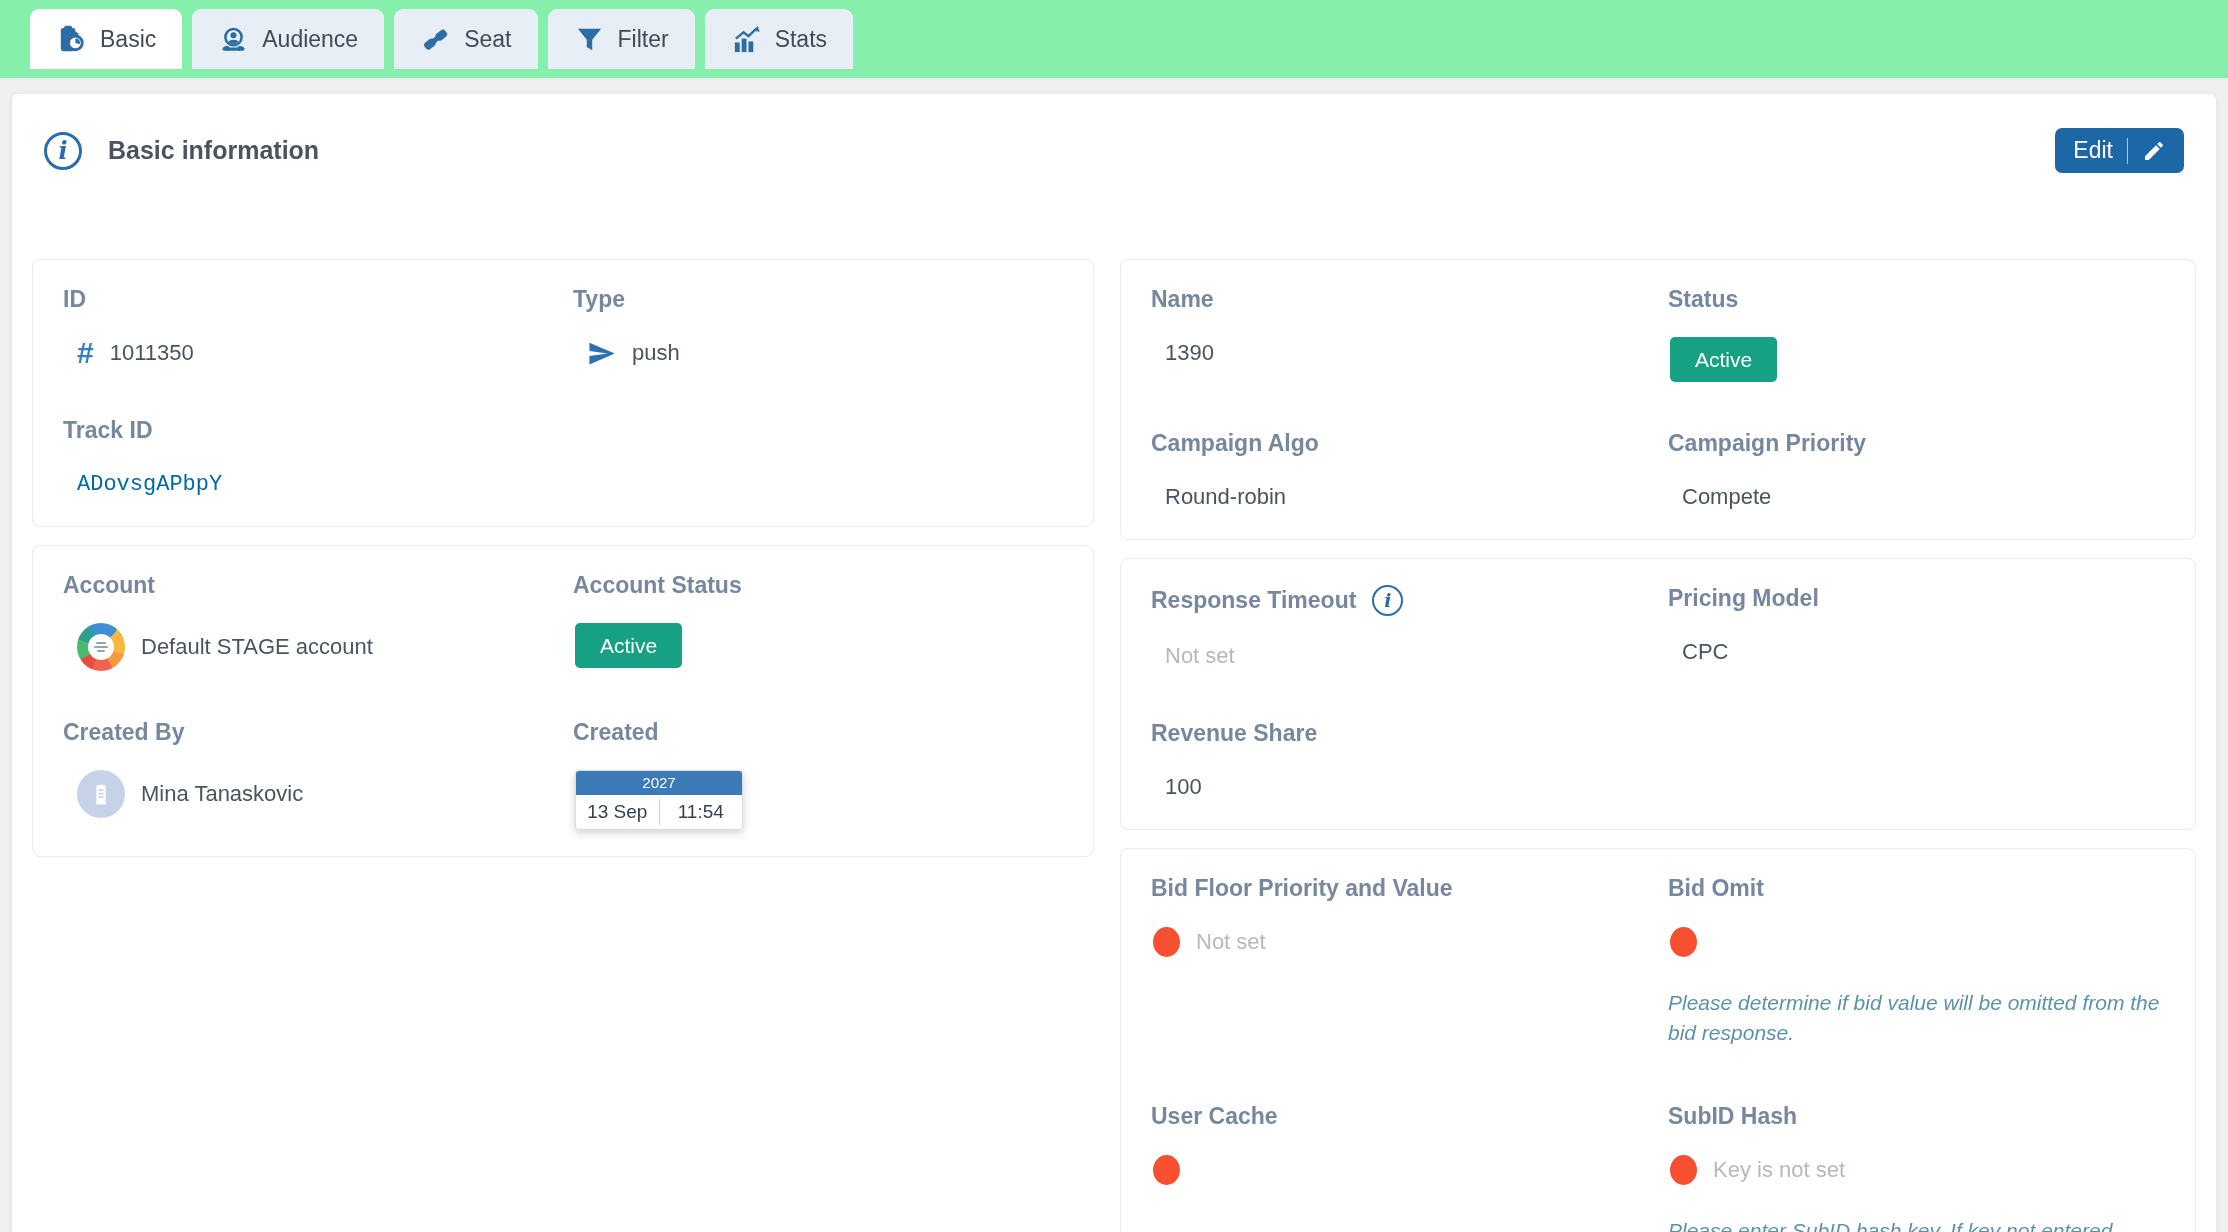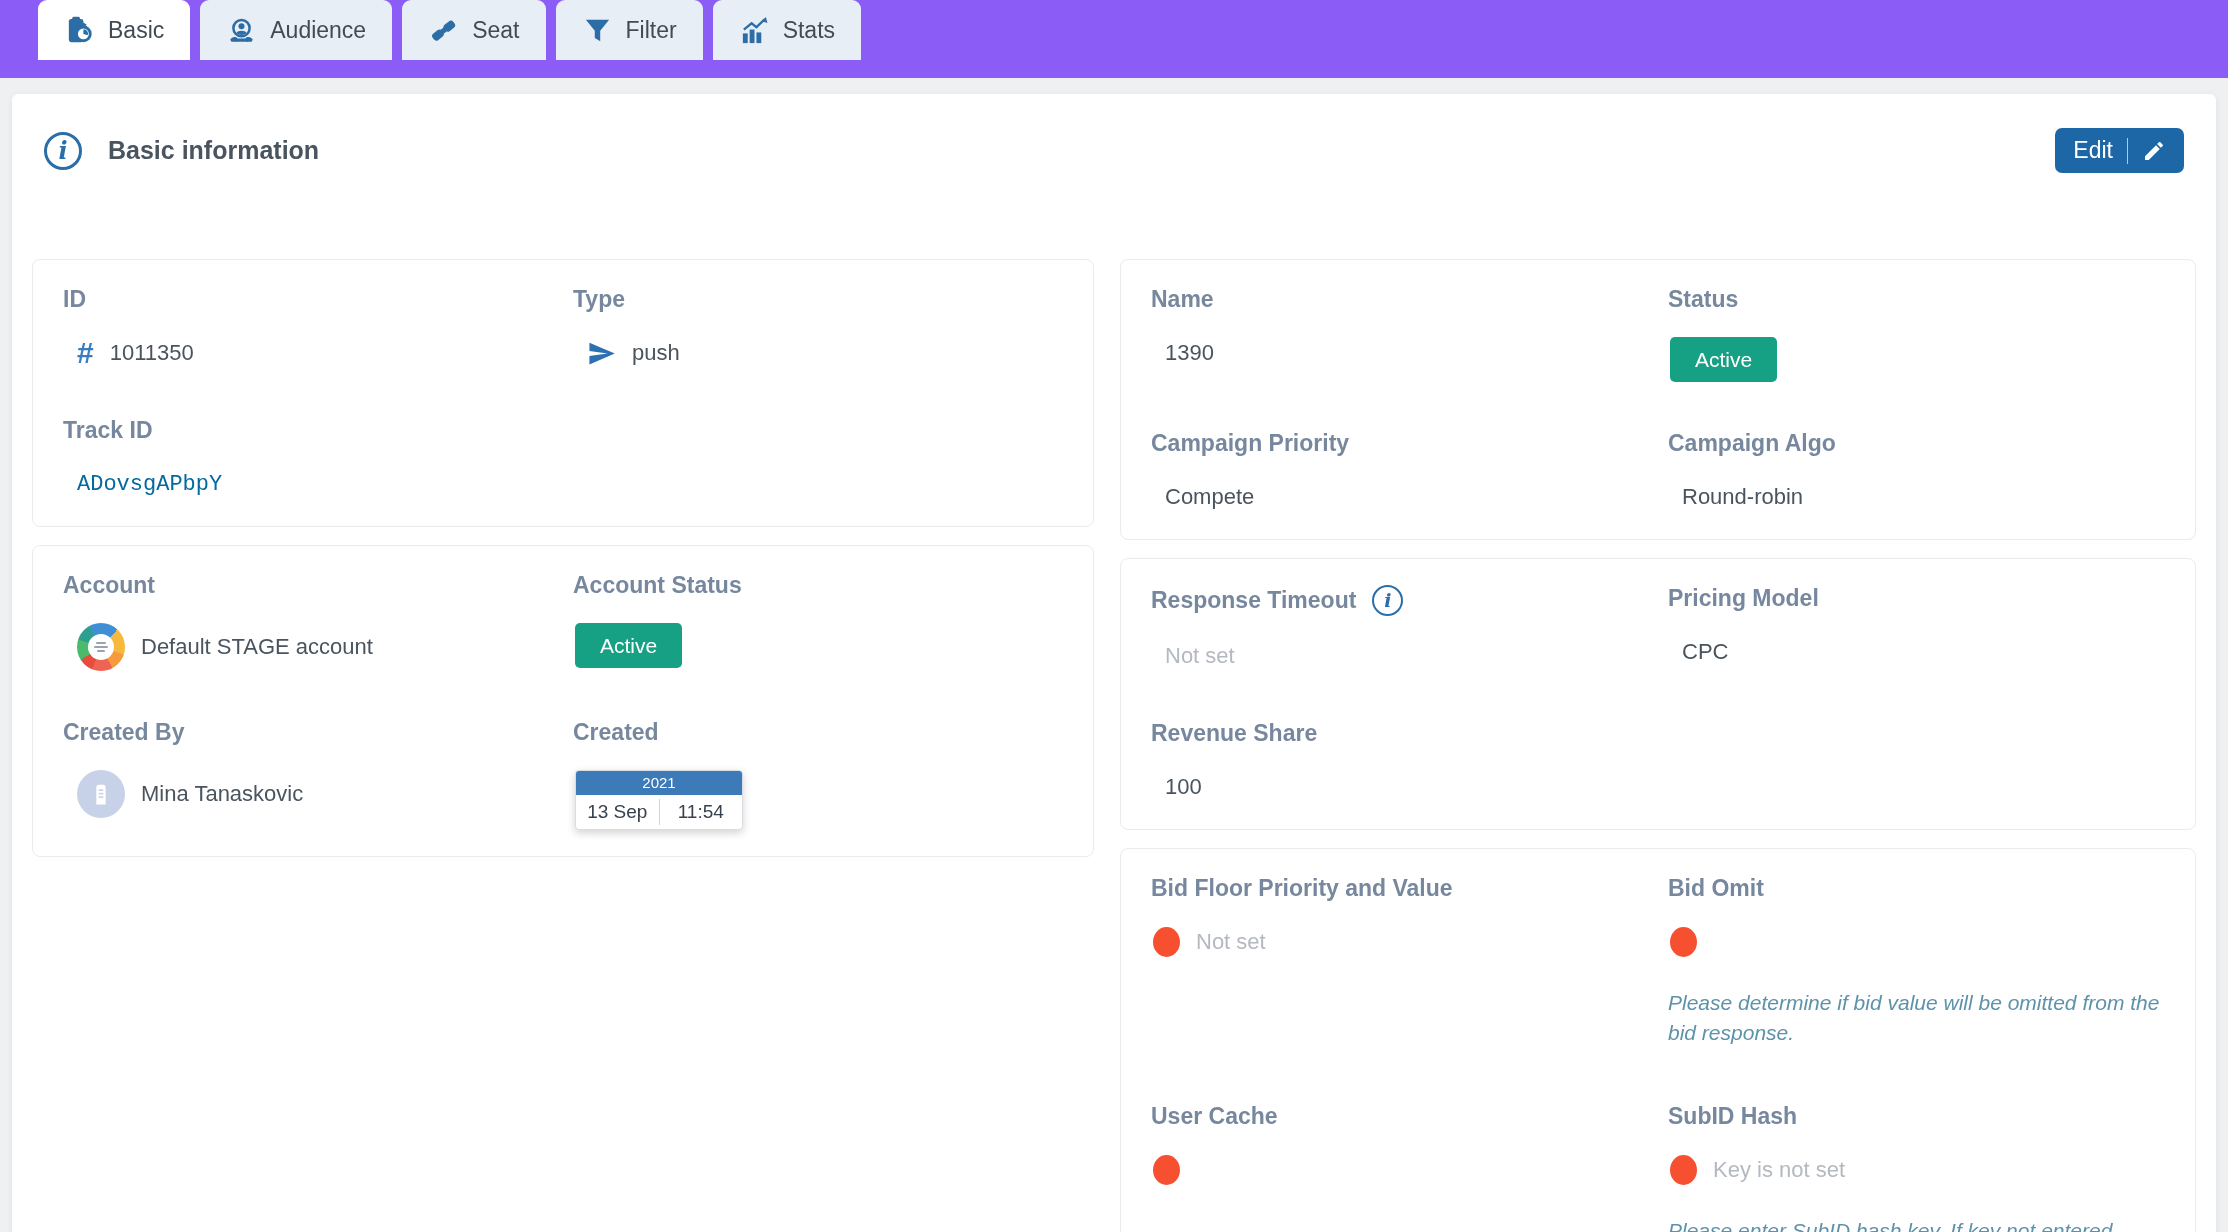--- a/index.html
+++ b/index.html
@@ -6,22 +6,22 @@
   html,body { margin:0; padding:0; }
   body {
     width:2228px; height:1232px; overflow:hidden;
     background:#eff0f2;
     font-family:"Liberation Sans", sans-serif;
     color:#4a545f;
   }
 
   
   .tabstrip {
-    height:78px; background:#8b5cf6;
-    display:flex; align-items:flex-start; padding-left:38px;
+    height:78px; background:#86efac;
+    display:flex; align-items:center; padding-left:30px;
   }
   .tab {
     height:60px; display:flex; align-items:center; gap:13px;
     padding:0 26px; margin-right:10px;
     background:#e8eef5; border-radius:9px 9px 0 0;
     font-size:23px; font-weight:500; color:#414b55; cursor:pointer;
   }
   .tab.active { background:#ffffff; }
   .tab svg { width:31px; height:31px; display:block; }
 
@@ -298,21 +298,21 @@
                   </g>
               </svg>
             </span>
             <span>Mina Tanaskovic</span>
           </div>
         </div>
         <div>
           <div class="flabel">Created</div>
           <div class="fvalue noindent">
             <span class="date-chip">
-              <span class="dc-year" style="display:block">2021</span>
+              <span class="dc-year" style="display:block">2027</span>
               <span class="dc-row">
                 <span class="dc-cell">13 Sep</span>
                 <span class="dc-sep"></span>
                 <span class="dc-cell">11:54</span>
               </span>
             </span>
           </div>
         </div>
       </div>
 
@@ -326,26 +326,26 @@
           <div class="flabel">Name</div>
           <div class="fvalue">1390</div>
         </div>
         <div>
           <div class="flabel">Status</div>
           <div class="fvalue noindent">
             <span class="badge">Active</span>
           </div>
         </div>
         <div>
+          <div class="flabel">Campaign Algo</div>
+          <div class="fvalue">Round-robin</div>
+        </div>
+        <div>
           <div class="flabel">Campaign Priority</div>
           <div class="fvalue">Compete</div>
-        </div>
-        <div>
-          <div class="flabel">Campaign Algo</div>
-          <div class="fvalue">Round-robin</div>
         </div>
       </div>
 
       <div class="card h268">
         <div>
           <div class="flabel">
             <span>Response Timeout</span>
             <span class="info-badge small">
                 <i>i</i>
               </span>

